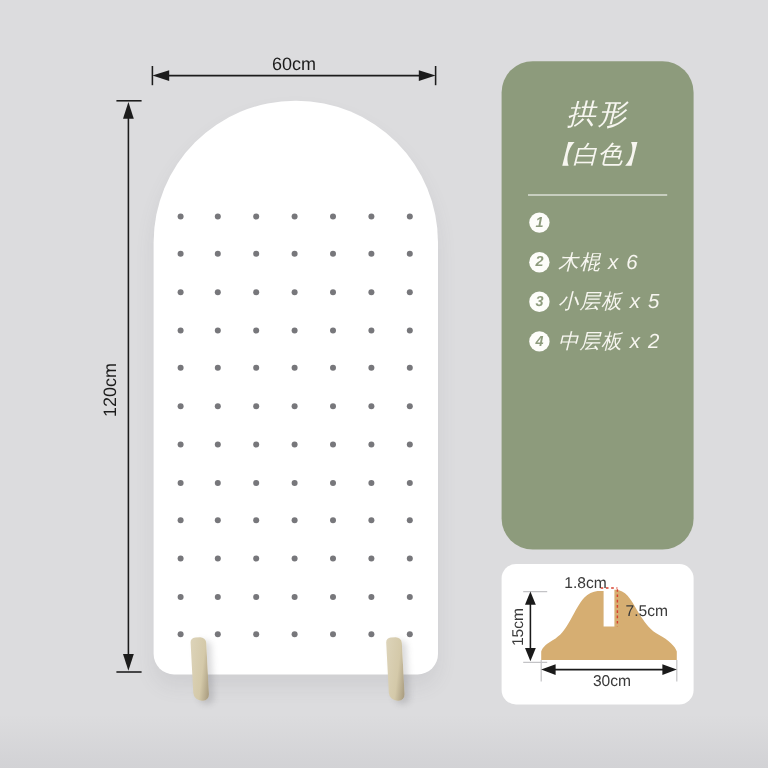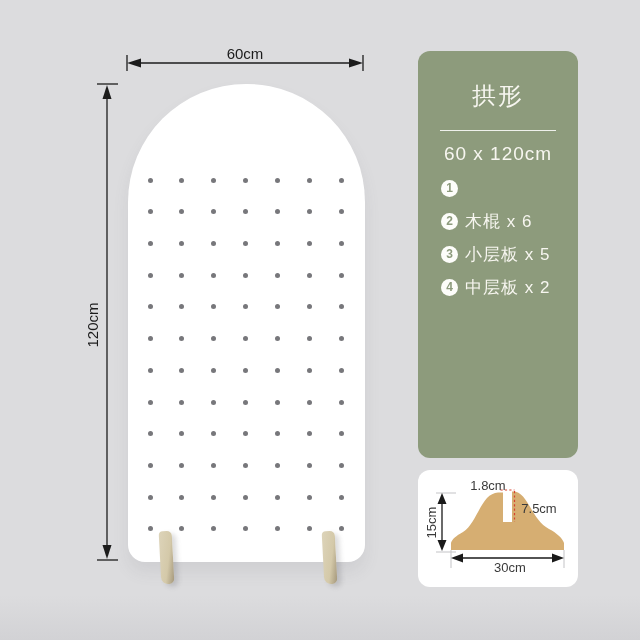--- a/index.html
+++ b/index.html
@@ -25,21 +25,21 @@
   .foot-left{left:160px;top:531px;transform:rotate(-3deg);}
   .foot-right{left:323px;top:531px;transform:rotate(-3deg);}
   
   .dim-label{position:absolute;color:#1c1c1c;font-size:15px;text-align:center;}
   .dim-w{left:205px;top:45px;width:80px;}
   .dim-h{left:62px;top:317px;width:60px;height:16px;transform:rotate(-90deg);}
   svg{position:absolute;left:0;top:0;}
   
   .panel{
     position:absolute;left:418px;top:51px;width:160px;height:407px;
-    background:#8d9b7c;border-radius:12px;color:#f7f6f0;
+    background:#8d9b7c;border-radius:26px;color:#f7f6f0;font-style:italic;
   }
   .panel-title{margin-top:27px;text-align:center;font-size:24px;line-height:35px;letter-spacing:2px;font-weight:500;}
   .panel-variant{margin-top:2px;text-align:center;font-size:21px;line-height:30px;font-weight:500;}
   .divider{width:116px;height:1px;background:rgba(255,255,255,0.85);margin:17px auto 0;}
   .panel-size{margin-top:11px;text-align:center;font-size:19px;line-height:24px;letter-spacing:1px;}
   .badge{
     position:relative;margin:12px auto 0;width:115px;height:35px;
     background:#fdfdfa;color:#8d9b7c;border-radius:8px;
     display:flex;align-items:center;justify-content:center;
     font-size:18px;letter-spacing:2px;font-weight:500;
@@ -180,22 +180,22 @@
       <polygon points="107,559 102.5,545 111.5,545" stroke="none"></polygon>
     </g>
   </svg>
   <div class="dim-label dim-w">60cm</div>
   <div class="dim-label dim-h">120cm</div>
 
   <div class="panel">
     <div class="panel-title">
       <div>拱形</div>
     </div>
+    <div class="panel-variant">【白色】</div>
     <div class="divider"></div>
-    <div class="panel-size">60 x 120cm</div>
     <div class="acc-list">
       <div class="acc-row">
         <span class="acc-num">1</span>
       </div>
       <div class="acc-row">
         <span class="acc-num">2</span>
         <span class="acc-label">木棍 x 6</span>
       </div>
       <div class="acc-row">
         <span class="acc-num">3</span>

